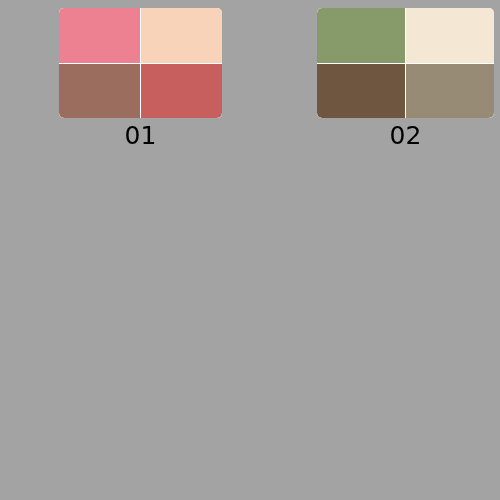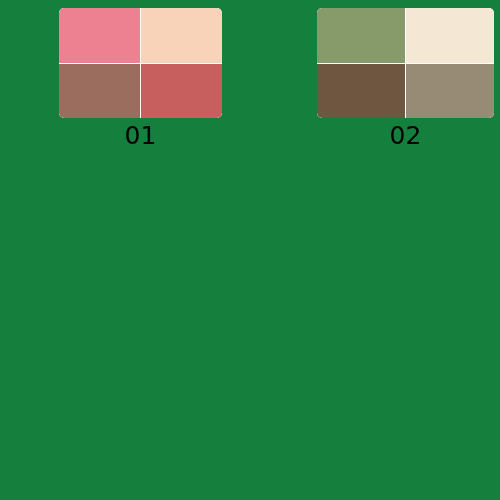--- a/index.html
+++ b/index.html
@@ -52,21 +52,21 @@
     color: #000000;
     letter-spacing: 0px;
     font-weight: 400;
     margin-top: 3px;
     user-select: none;
   }
 </style>
 </head>
 <body>
 
-<div id="palette-canvas" style="background: #15803d;">
+<div id="palette-canvas" style="background: #a3a3a3;">
     <div class="palette-group" style="left: 59px; top: 8px; width: 163px;">
       <div class="swatch-grid" style="height: 110px;">
         <div class="swatch pos-tl" title="#ee8191" style="background: rgb(238, 129, 145);"></div>
         <div class="swatch pos-tr" title="#f8d2b9" style="background: rgb(248, 210, 185);"></div>
         <div class="swatch pos-bl" title="#9b6d5e" style="background: rgb(155, 109, 94);"></div>
         <div class="swatch pos-br" title="#c75f5f" style="background: rgb(199, 95, 95);"></div>
       </div>
       <div class="group-label">01</div>
     </div>
     <div class="palette-group" style="left: 285px; top: 8px; width: 177px; padding-left: 32px;">

